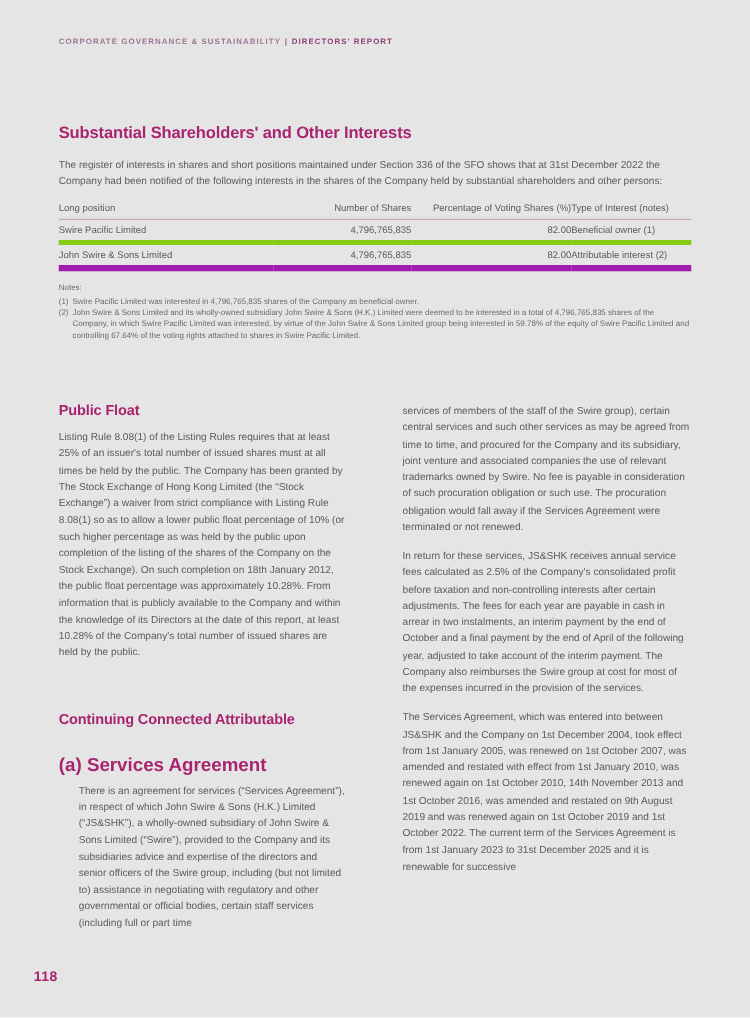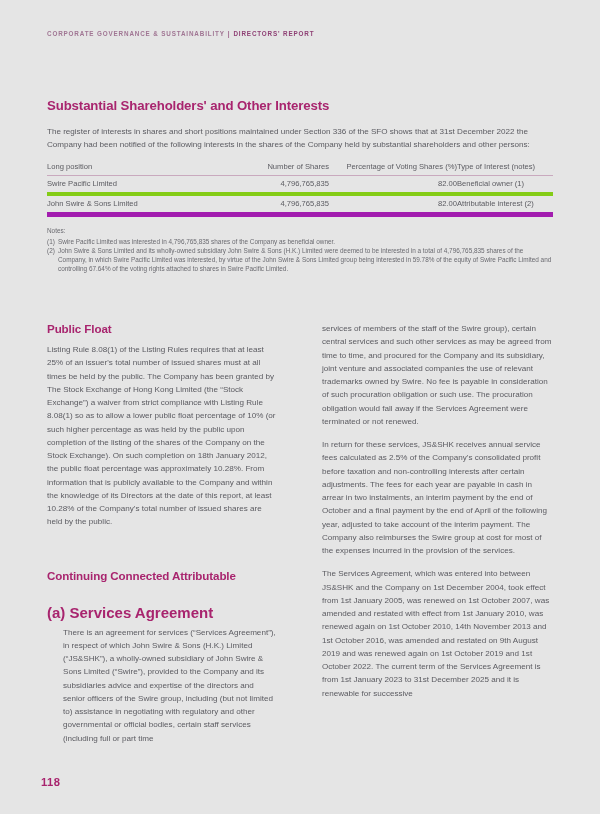--- a/index.html
+++ b/index.html
@@ -171,21 +171,20 @@
 
   
   .folio {
     position: absolute;
     left: 27px;
     top: 776px;
     font-size: 11.2px;
     font-weight: bold;
     color: #a8246e;
     letter-spacing: 0.4px;
-    margin-left: 14px;
   }
 </style>
 </head>
 <body>
 
 <div class="page">
 
   <div class="running-header">
     <span class="hdr-section">CORPORATE GOVERNANCE &amp; SUSTAINABILITY</span><span class="sep">|</span><span class="hdr-chapter">DIRECTORS' REPORT</span>
   </div>

